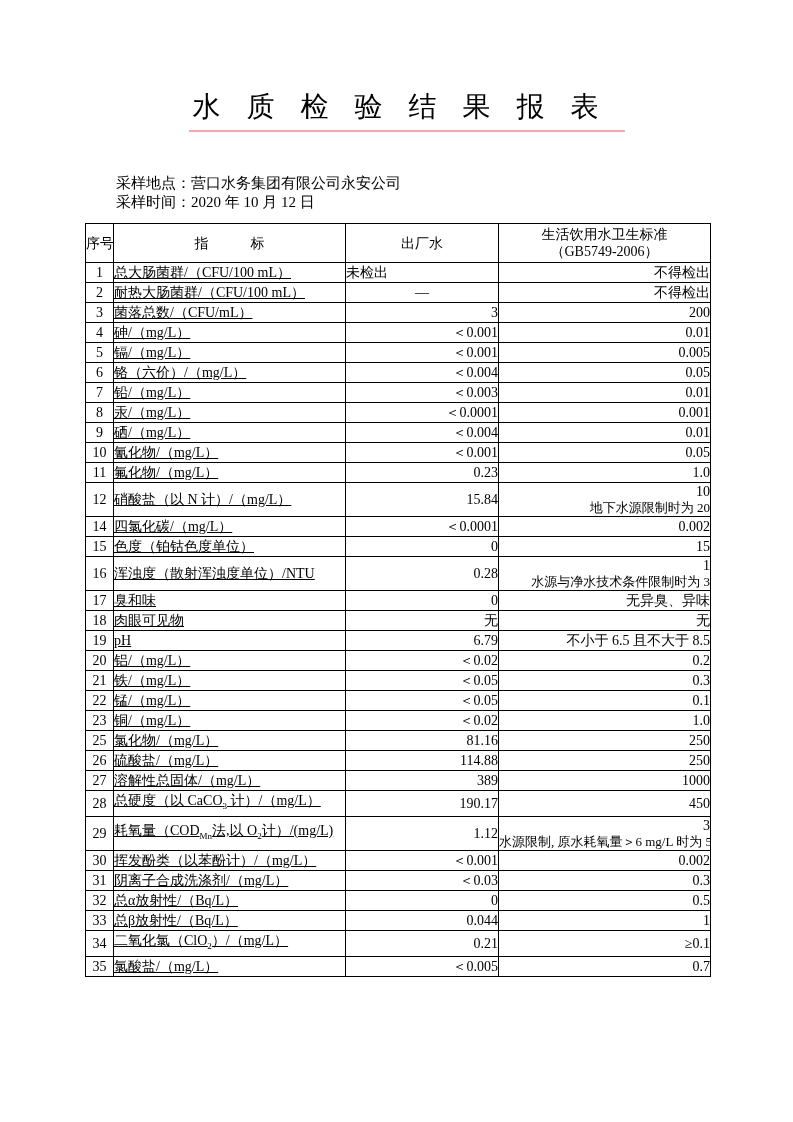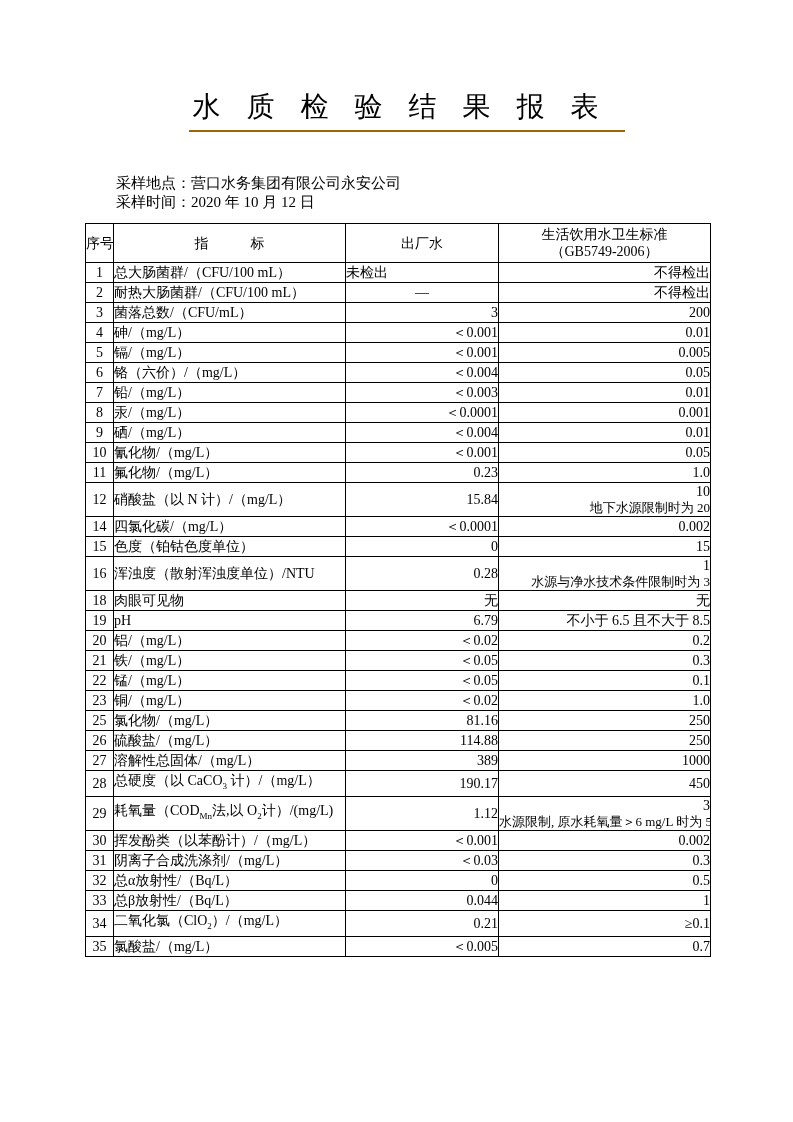--- a/index.html
+++ b/index.html
@@ -19,21 +19,21 @@
   .title-wrap {
     padding-top: 88px;
     text-align: center;
   }
   .doc-title {
     display: inline-block;
     font-size: 28px;
     font-weight: normal;
     letter-spacing: 26px;
     margin: 0 -20px 0 0;
-    border-bottom: 2px solid #a16207;
+    border-bottom: 2px solid #fca5a5;
     padding: 0 0 4px 4px;
     white-space: nowrap;
   }
   .meta {
     margin: 42px 0 0 116px;
     font-size: 15px;
     line-height: 19px;
   }
   .meta div { white-space: pre; }
   table.results {
@@ -53,21 +53,21 @@
     font-weight: normal;
     line-height: 17px;
     padding: 1px 0;
     vertical-align: middle;
     overflow: hidden;
     white-space: nowrap;
   }
   table.results thead th { height: 36px; text-align: center; }
   .hdr-std-l1, .hdr-std-l2 { line-height: 17px; }
   td.c-no  { text-align: center; height: 17px; }
-  td.c-ind { text-align: left; padding-left: 4px; }
+  td.c-ind { text-align: left; padding-left: 4px; text-decoration: underline; }
   td.c-val { text-align: right; padding-right: 7px; }
   td.c-std { text-align: right; padding-right: 7px; }
   td .std-main { line-height: 16px; text-align: right; }
   td .std-note { line-height: 15px; font-size: 13px; text-align: right; }
   sub { font-size: 9px; }
 </style>
 </head>
 <body>
 
 <div class="page">
@@ -190,20 +190,26 @@
         <tr>
           <td class="c-no">16</td>
           <td class="c-ind">浑浊度（散射浑浊度单位）/NTU</td>
           <td class="c-val">0.28</td>
           <td class="c-std">
             <div class="std-main">1</div>
             <div class="std-note">水源与净水技术条件限制时为 3</div>
           </td>
         </tr>
         <tr>
+          <td class="c-no">17</td>
+          <td class="c-ind">臭和味</td>
+          <td class="c-val">0</td>
+          <td class="c-std">无异臭、异味</td>
+        </tr>
+        <tr>
           <td class="c-no">18</td>
           <td class="c-ind">肉眼可见物</td>
           <td class="c-val">无</td>
           <td class="c-std">无</td>
         </tr>
         <tr>
           <td class="c-no">19</td>
           <td class="c-ind">pH</td>
           <td class="c-val">6.79</td>
           <td class="c-std">不小于 6.5 且不大于 8.5</td>

